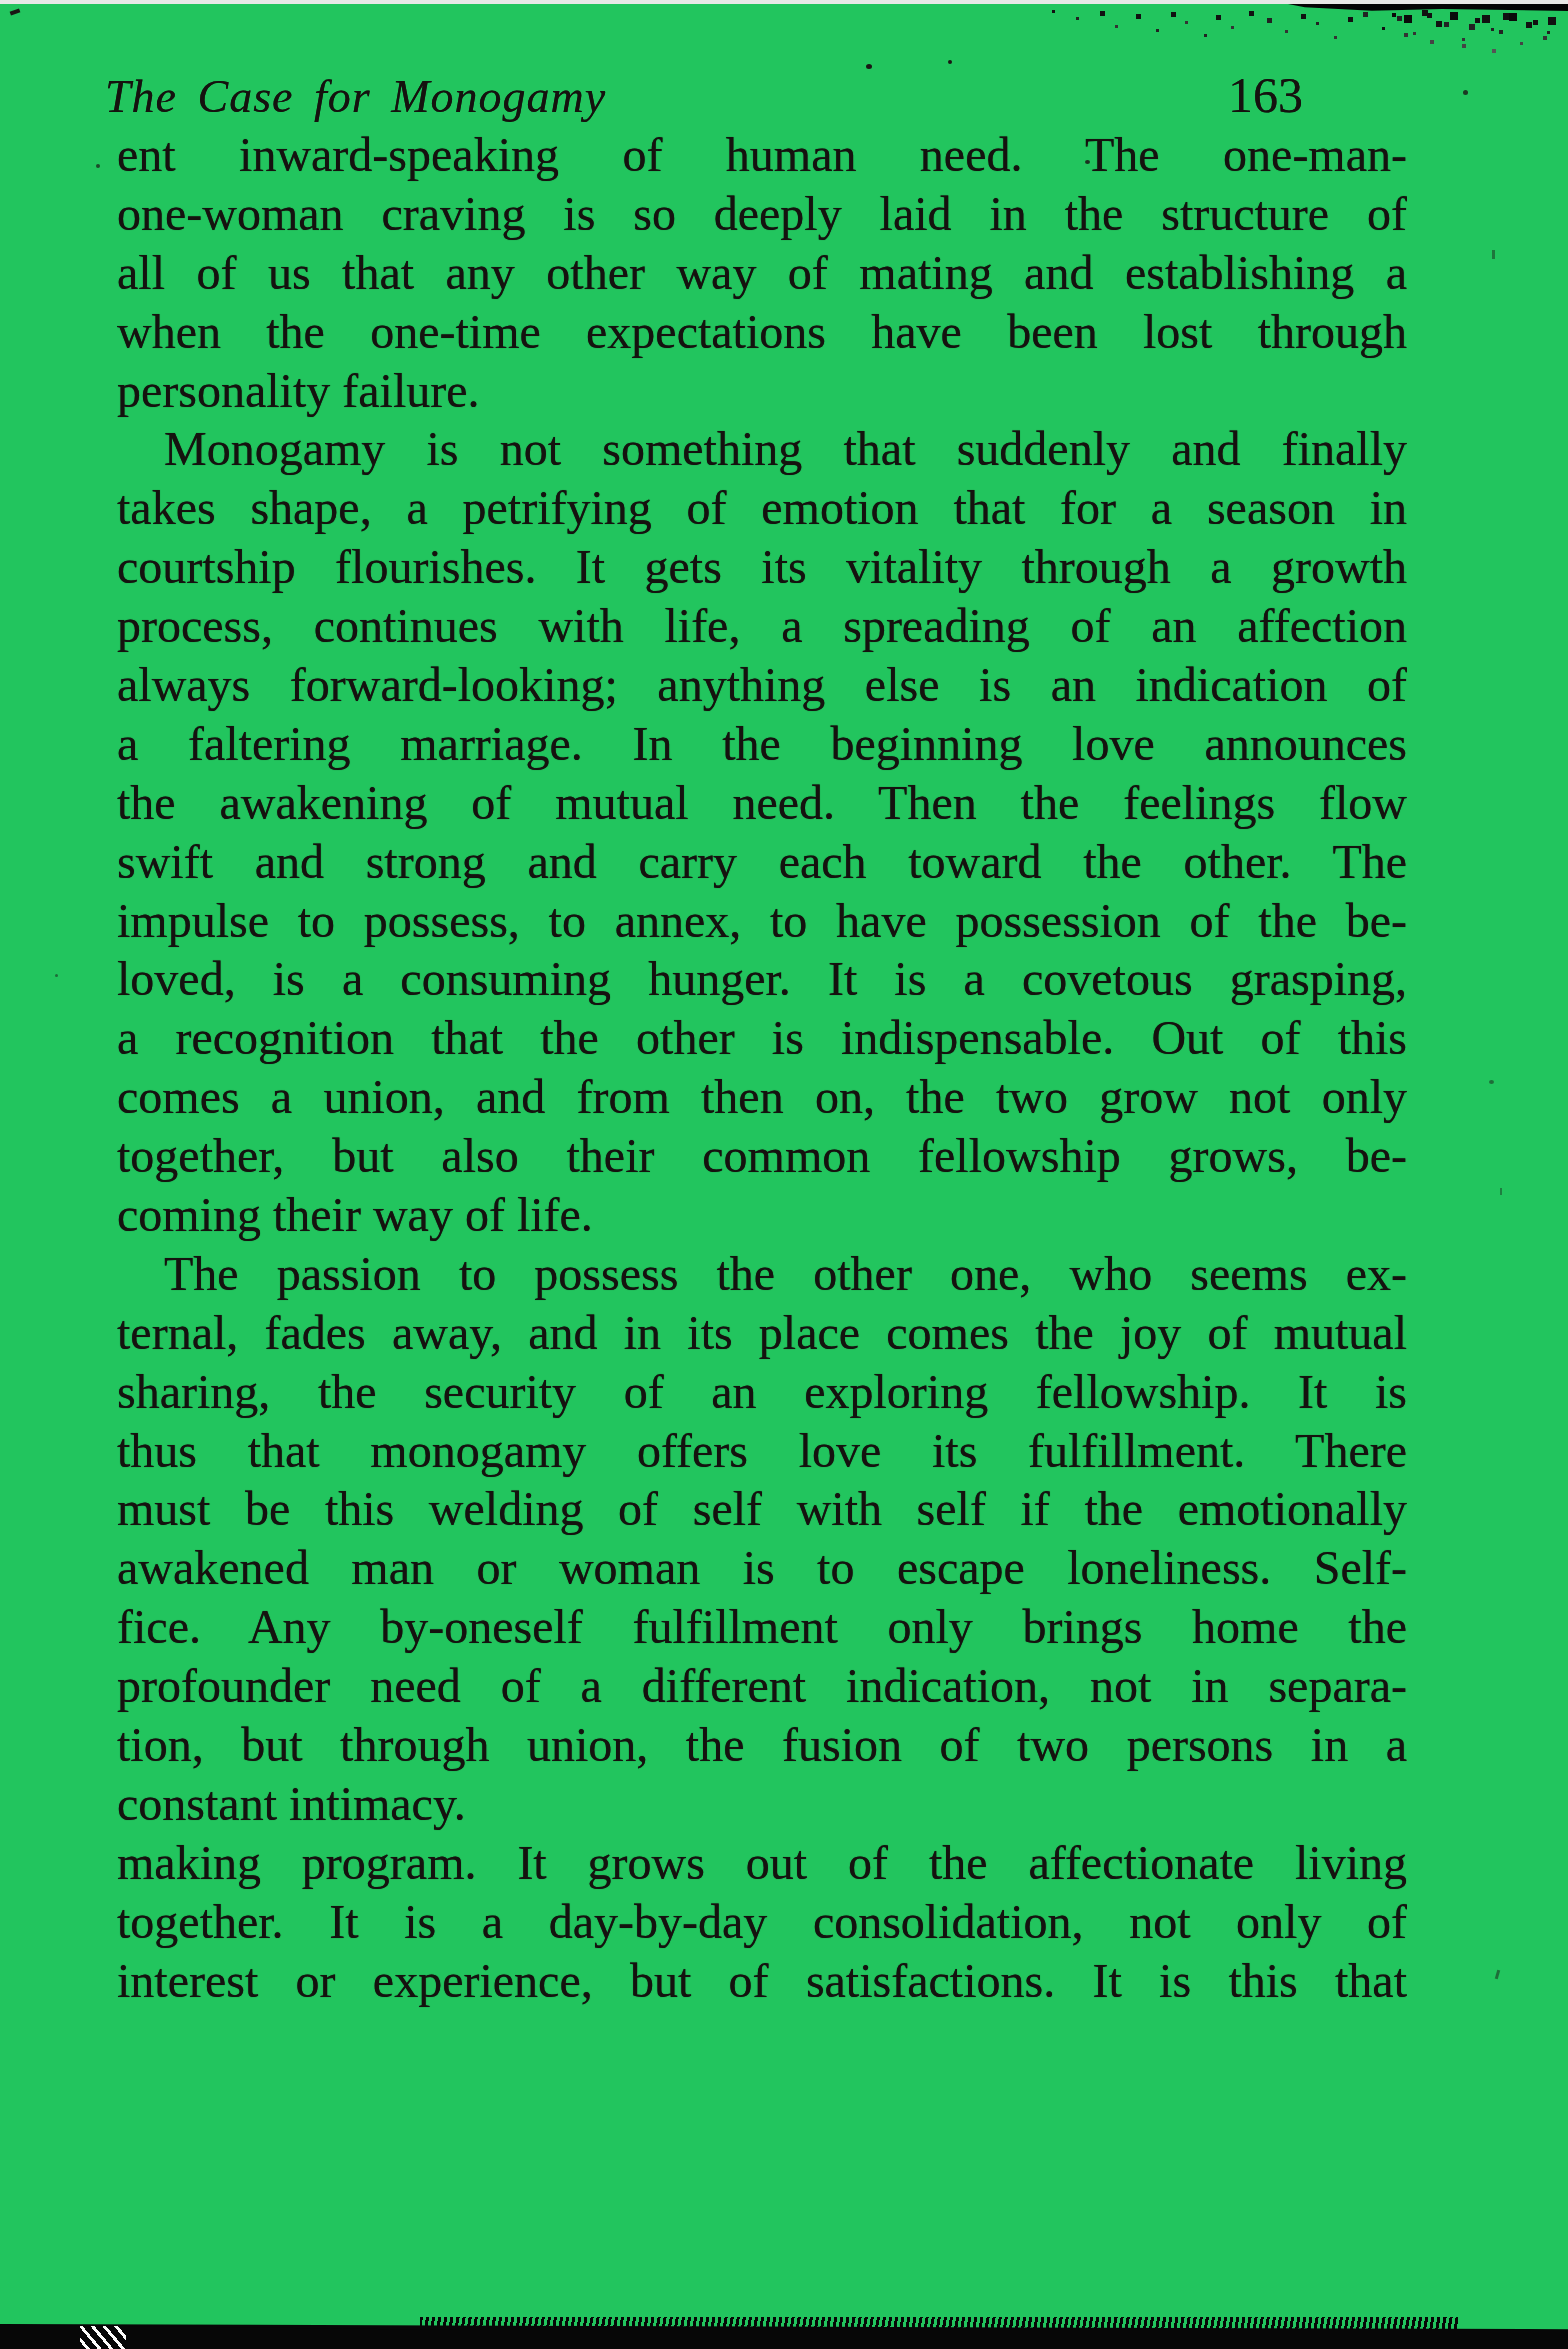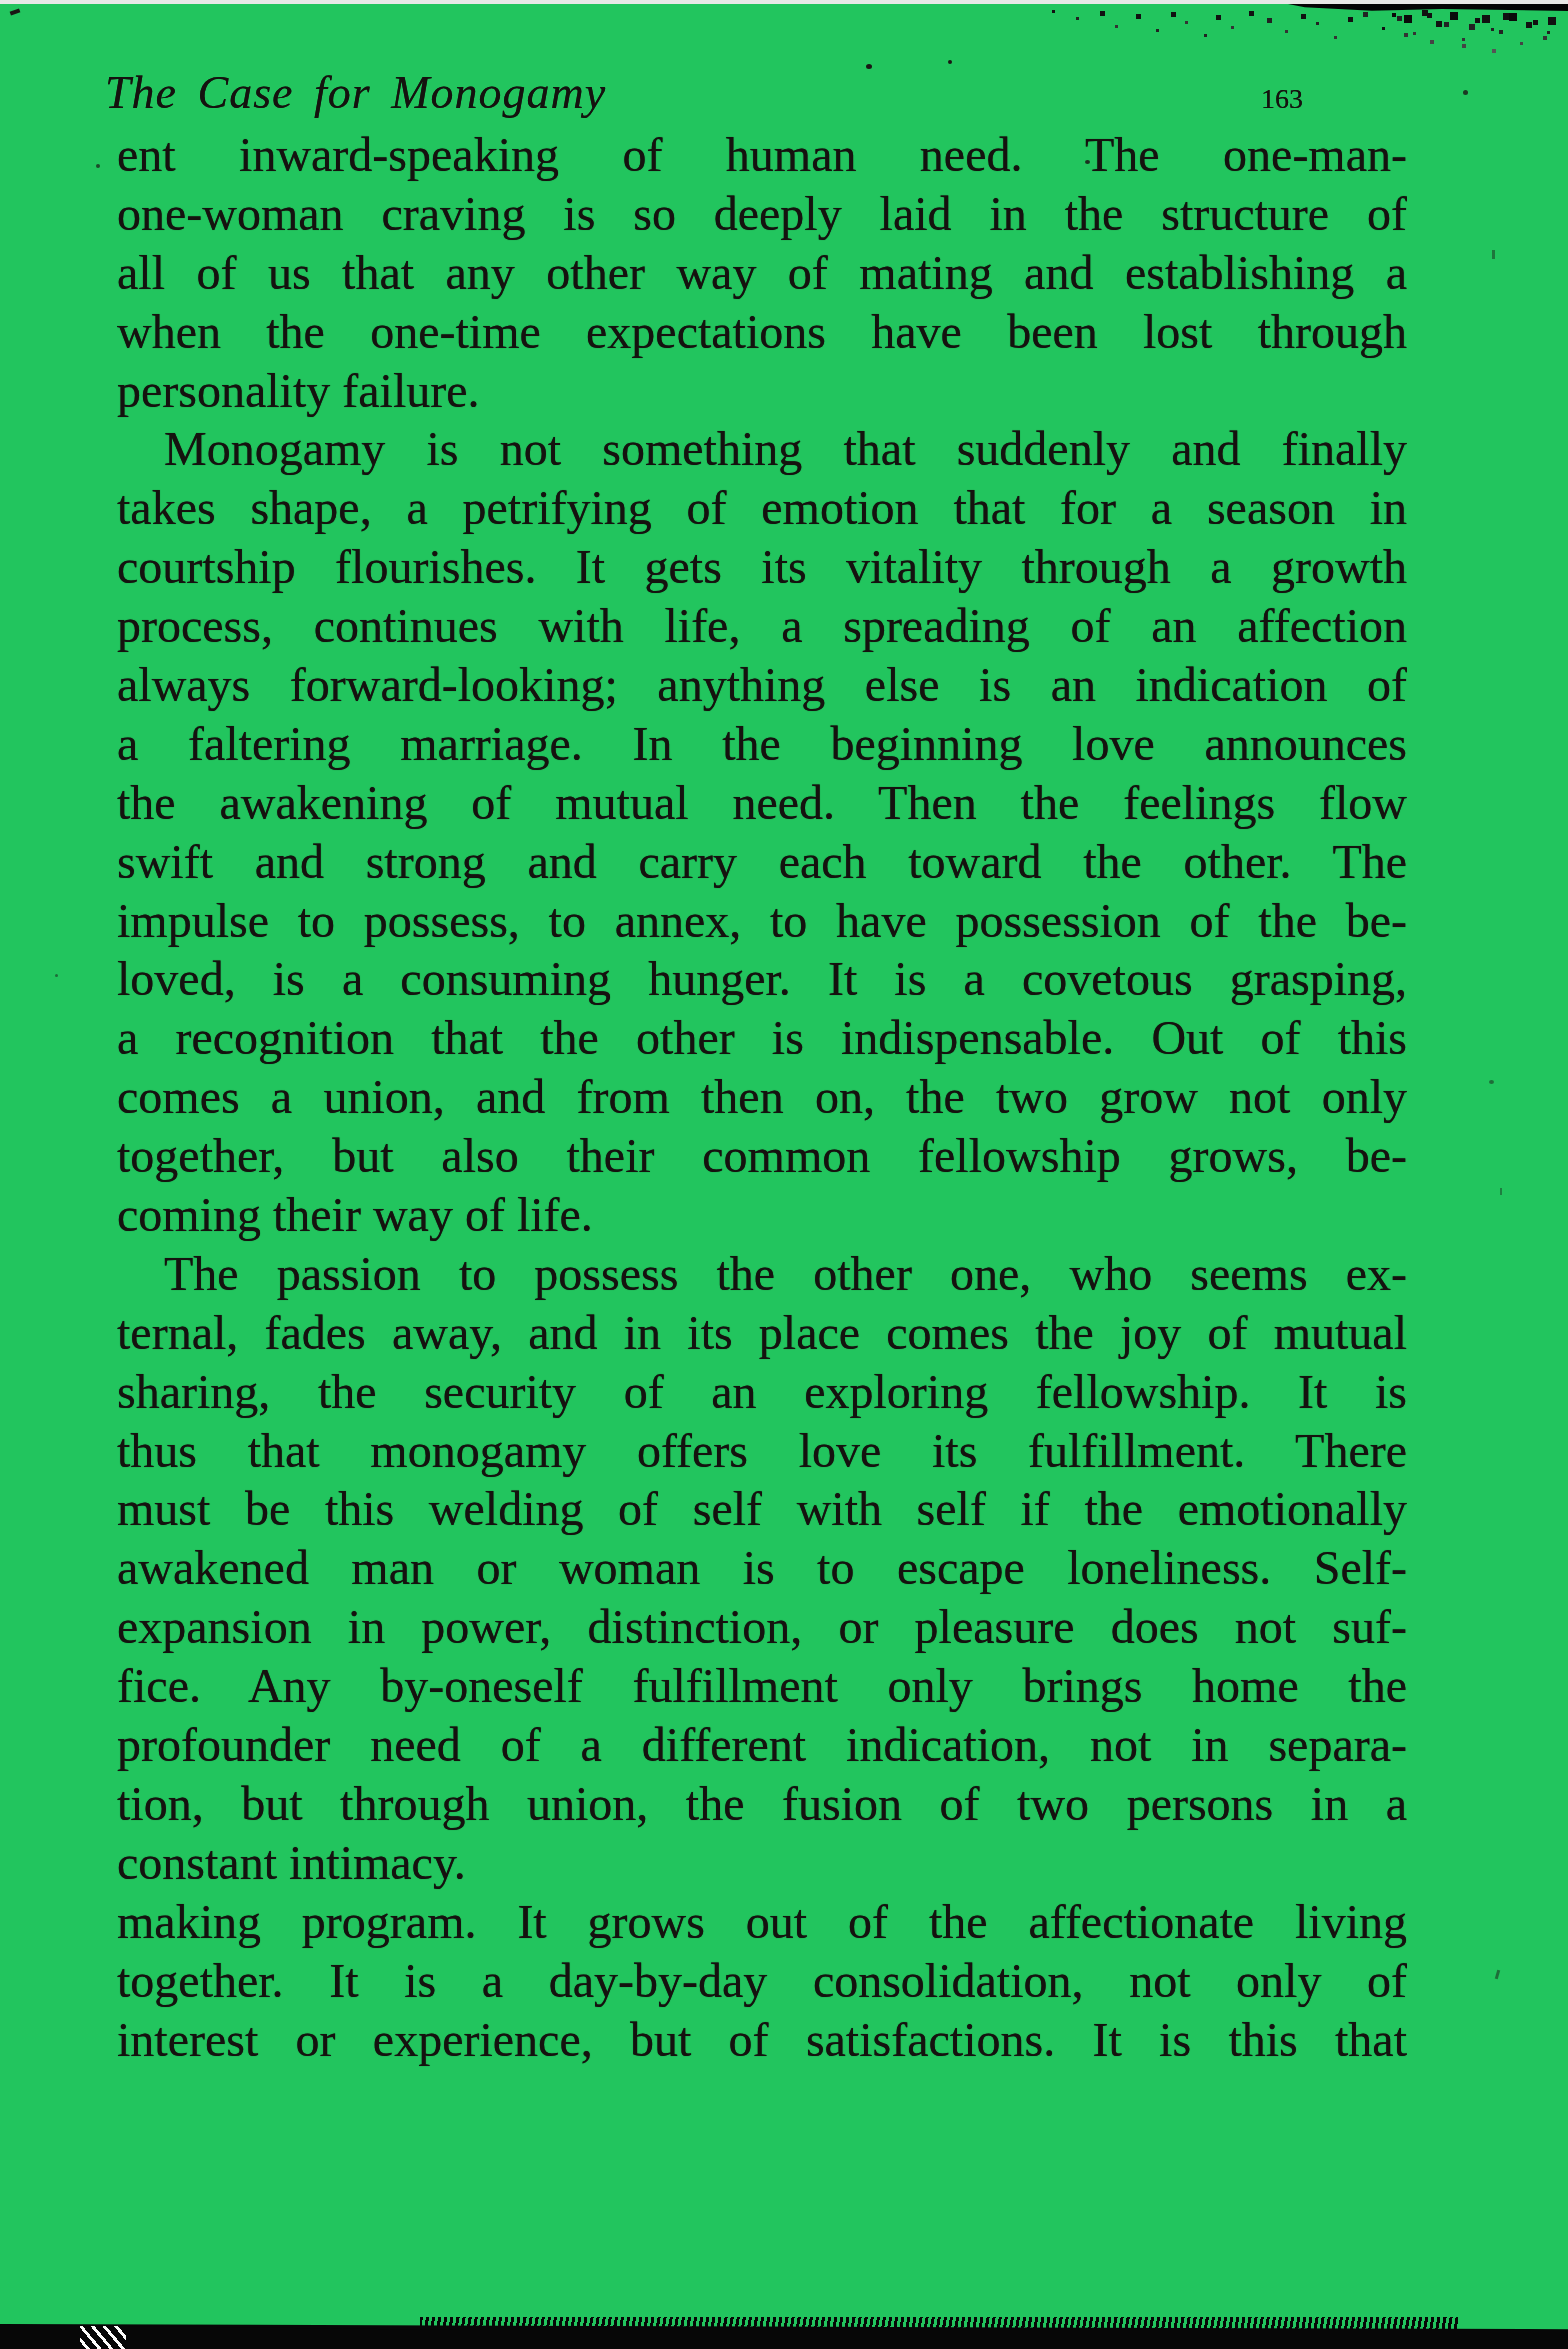--- a/index.html
+++ b/index.html
@@ -25,21 +25,21 @@
   }
   .running-title {
     font-style: italic;
     font-size: 46px;
     letter-spacing: 1px;
     word-spacing: 8px;
     flex: 1;
     text-shadow: 0 0 0.6px rgba(21,18,15,0.9);
   }
   .page-number {
-    font-size: 28px;
+    font-size: 50px;
     padding-right: 92px;
     text-shadow: 0 0 0.6px rgba(21,18,15,0.9);
   }
 
   
   .body-text {
     position: absolute;
     top: 122px;
     left: 117px;
     width: 1290px;
@@ -136,21 +136,20 @@
       <div class="line">a recognition that the other is indispensable.  Out of this</div>
       <div class="line">comes a union, and from then on, the two grow not only</div>
       <div class="line">together, but also their common fellowship grows, be-</div>
       <div class="line flush">coming their way of life.</div>
       <div class="line indent">The passion to possess the other one, who seems ex-</div>
       <div class="line">ternal, fades away, and in its place comes the joy of mutual</div>
       <div class="line">sharing, the security of an exploring fellowship.  It is</div>
       <div class="line">thus that monogamy offers love its fulfillment.  There</div>
       <div class="line">must be this welding of self with self if the emotionally</div>
       <div class="line">awakened man or woman is to escape loneliness.  Self-</div>
-      <div class="line">expansion in power, distinction, or pleasure does not suf-</div>
       <div class="line">fice.  Any by-oneself fulfillment only brings home the</div>
       <div class="line">profounder need of a different indication, not in separa-</div>
       <div class="line">tion, but through union, the fusion of two persons in a</div>
       <div class="line flush">constant intimacy.</div>
       <div class="line">making program.  It grows out of the affectionate living</div>
       <div class="line">together.  It is a day-by-day consolidation, not only of</div>
       <div class="line">interest or experience, but of satisfactions.  It is this that</div>
     </div>
 
   <div class="artifact edge-strip-top-right"></div>

